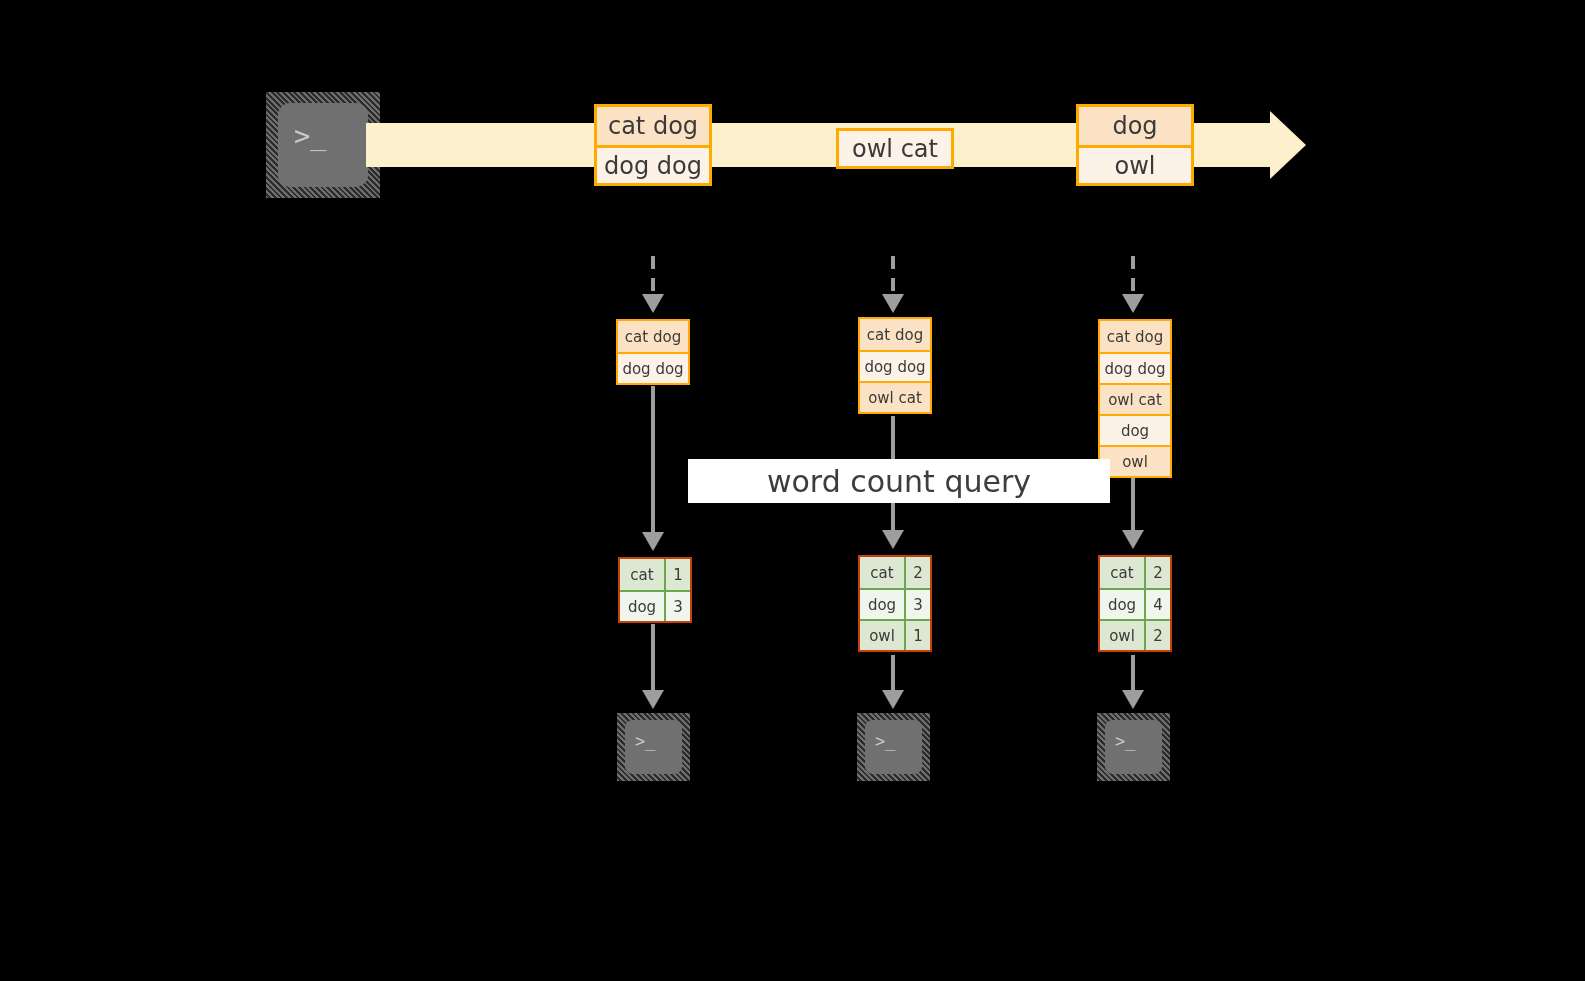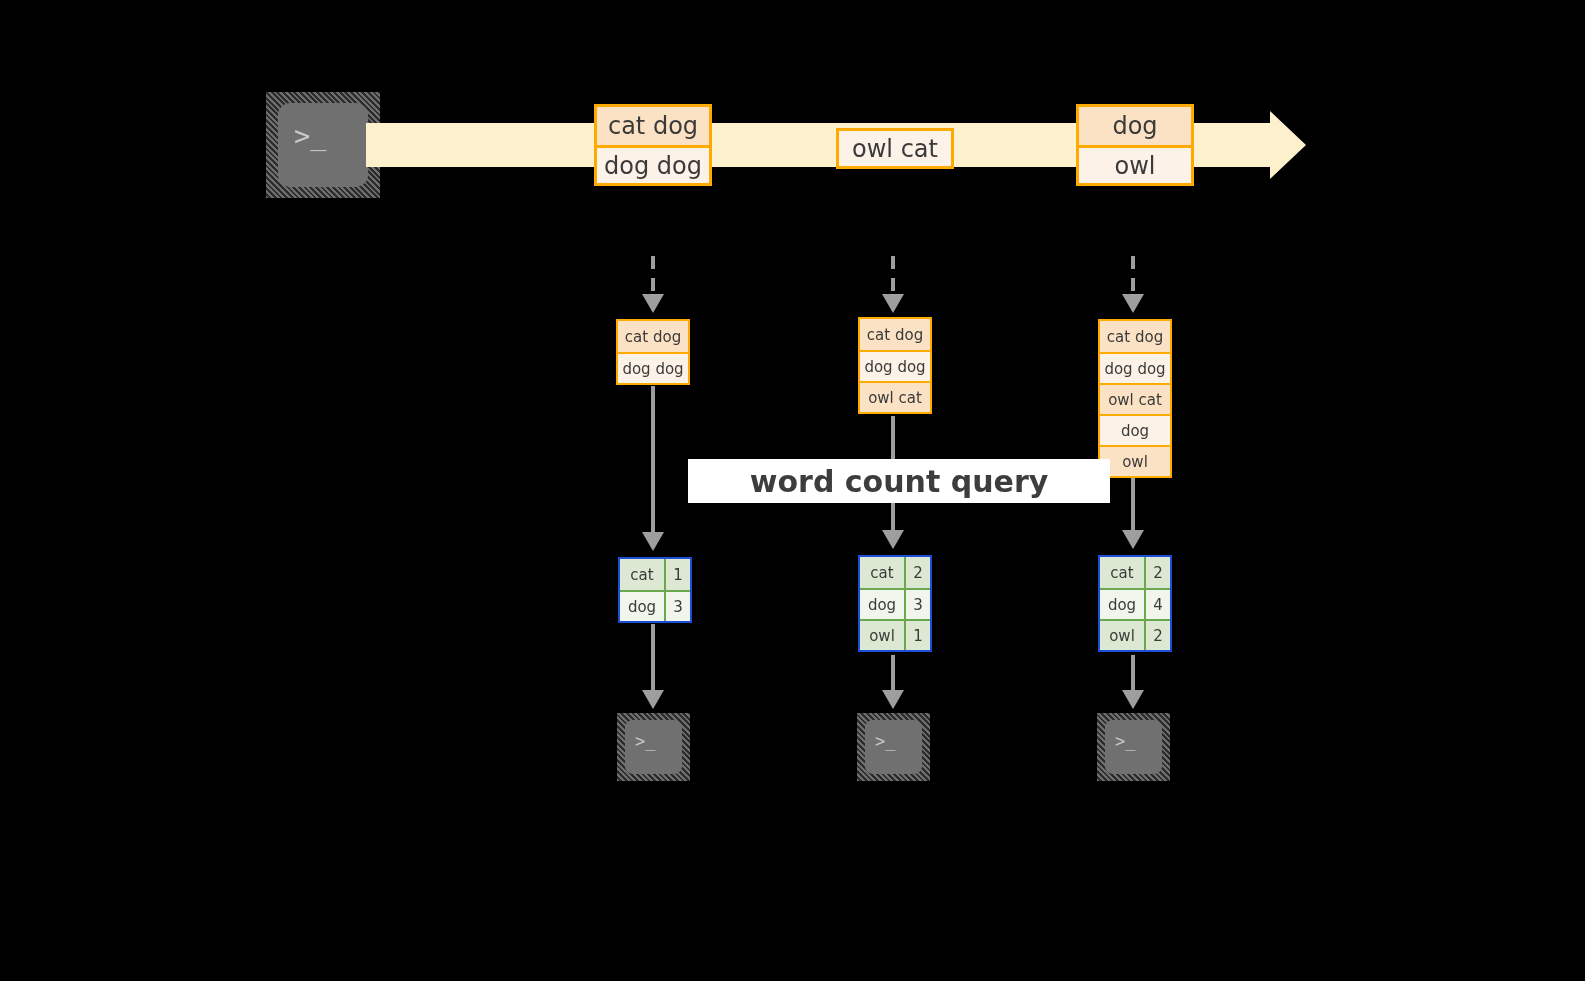--- a/index.html
+++ b/index.html
@@ -92,21 +92,21 @@
     white-space: nowrap;
   }
   .snap .row.shade-a { background: #fce2c4; }
   .snap .row.shade-b { background: #fdf2e8; }
   .snap .row + .row { border-top: 2px solid #ffaa00; }
 
   
   .res {
     position: absolute;
     box-sizing: border-box;
-    border: 2px solid #1d4ed8;
+    border: 2px solid #c2410c;
     background: #c2410c;
   }
   .res .row {
     box-sizing: border-box;
     height: 31px;
     display: flex;
     align-items: stretch;
   }
   .res .row + .row { border-top: 2px solid #6aa84f; }
   .res .row .k, .res .row .v {
@@ -148,21 +148,20 @@
   
   .query-label {
     position: absolute;
     background: #ffffff;
     display: flex;
     align-items: center;
     justify-content: center;
     color: #3d3d3d;
     font-size: 30px;
     white-space: nowrap;
-    font-weight: bold;
   }
 </style>
 </head>
 <body>
 
 <div id="canvas">
 
   <div class="terminal" style="left:266px; top:92px; width:114px; height:106px;">
     <div class="plate" style="left:12px; top:11px; width:90px; height:84px;"></div>
     <div class="prompt" style="left:28px; top:30px; font-size:27px;">&gt;_</div>

